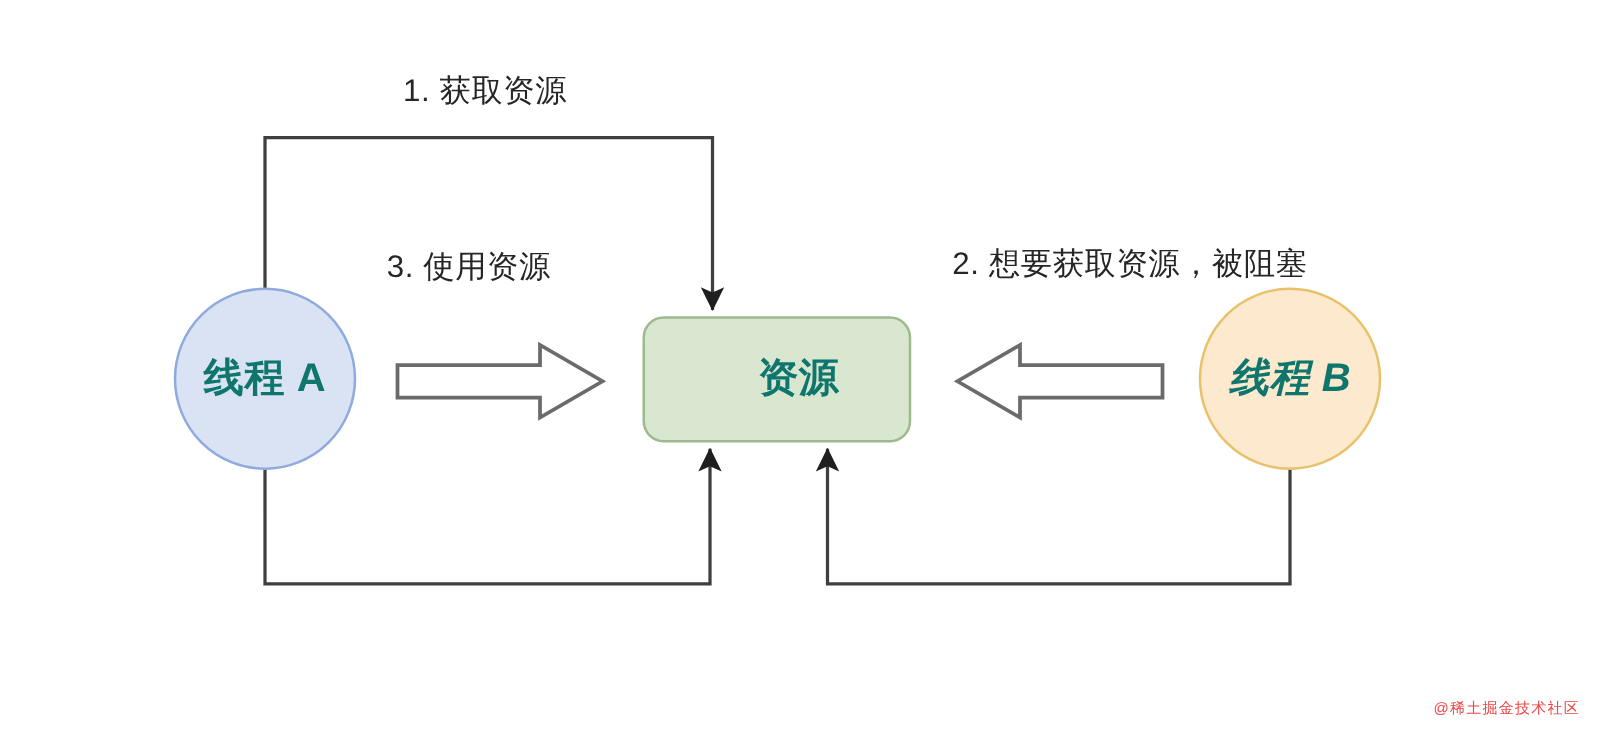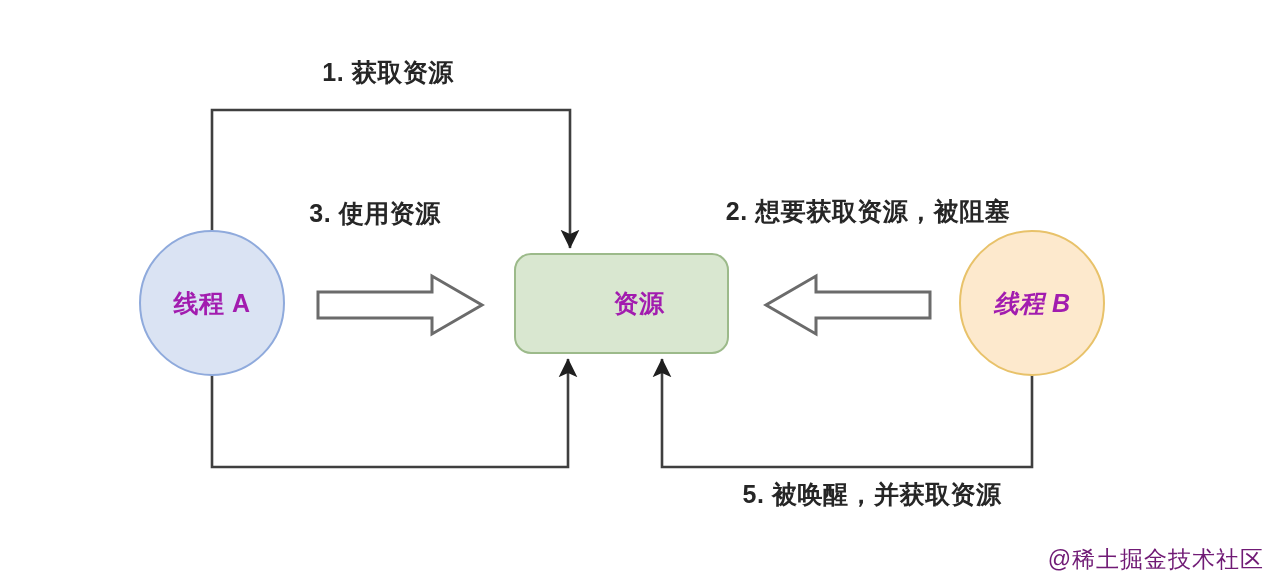--- a/index.html
+++ b/index.html
@@ -19,44 +19,44 @@
   }
   #diagram-svg {
     position: absolute;
     left: 0;
     top: 0;
     width: 1278px;
     height: 585px;
   }
   .node-label {
     position: absolute;
-    font-size: 25px;
+    font-size: 32px;
     font-weight: 700;
-    color: #a21caf;
+    color: #0f766e;
     letter-spacing: 0.5px;
     white-space: nowrap;
     text-align: center;
     transform: translate(-50%, -50%);
     pointer-events: none;
   }
   .edge-label {
     position: absolute;
     font-size: 25px;
-    font-weight: 700;
+    font-weight: 400;
     color: #262626;
     letter-spacing: 0.5px;
     white-space: nowrap;
     transform: translate(-50%, -50%);
   }
   .watermark {
     position: absolute;
     right: 14px;
     bottom: 10px;
-    font-size: 23px;
-    color: #701a75;
+    font-size: 12px;
+    color: #ef4444;
     letter-spacing: 1px;
     white-space: nowrap;
   }
 </style>
 </head>
 <body>
 
 <div id="canvas">
 
   <svg id="diagram-svg" viewBox="0 0 1278 585">
@@ -96,20 +96,19 @@
   <div class="node-label" style="left:212px; top:303px;">线程 A</div>
 
   <div class="node-label" style="left:639px; top:303px;">资源</div>
 
   <div class="node-label" style="left:1032px; top:303px;font-style:italic;">线程 B</div>
 
   <div class="edge-label" style="left:388px; top:72px;">1. 获取资源</div>
 
   <div class="edge-label" style="left:375px; top:213px;">3. 使用资源</div>
 
-  <div class="edge-label" style="left:868px; top:211px;">2. 想要获取资源，被阻塞</div>
+  <div class="edge-label" style="left:904px; top:211px;">2. 想要获取资源，被阻塞</div>
 
 
-  <div class="edge-label" style="left:872px; top:494px;">5. 被唤醒，并获取资源</div>
 
   <div class="watermark">@稀土掘金技术社区</div>
 
 </div>
 
 </body></html>

